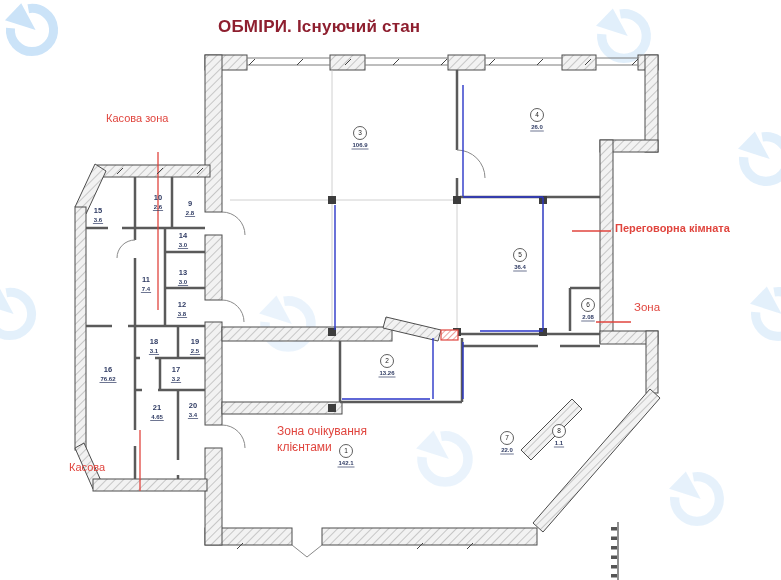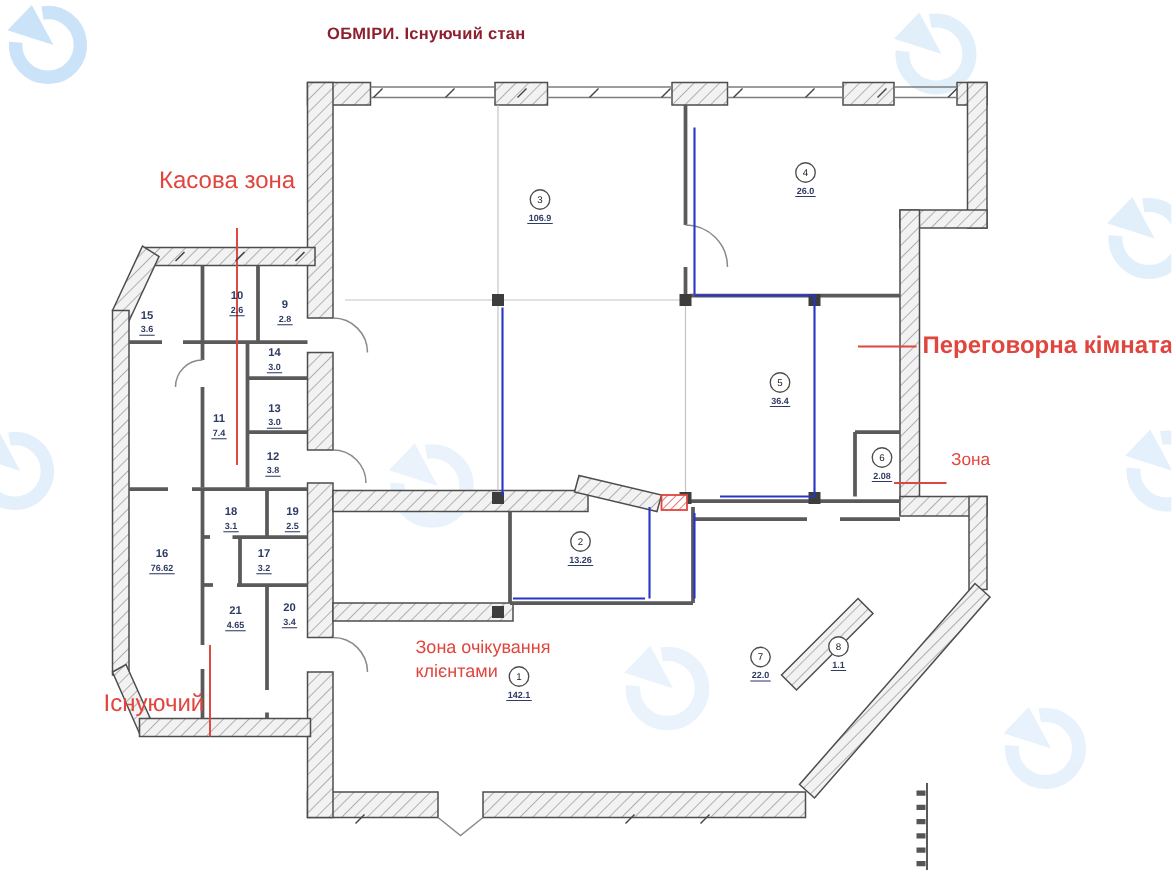--- a/index.html
+++ b/index.html
@@ -1,21 +1,21 @@
 <!DOCTYPE html>
 <html><head>
 <meta charset="utf-8">
 <style>
   html,body{margin:0;padding:0;background:#fff;}
   .canvas{position:relative;width:781px;height:580px;background:#fff;overflow:hidden;
           font-family:"Liberation Sans",sans-serif;}
   .canvas svg{position:absolute;left:0;top:0;}
   .lbl{position:absolute;white-space:nowrap;}
-  .lbl-title{font-weight:bold;font-size:11px;letter-spacing:.2px;}
-  .lbl-red{font-size:16px;}
+  .lbl-title{font-weight:bold;font-size:17px;letter-spacing:.2px;}
+  .lbl-red{font-size:11px;}
   .lbl-zona{font-size:12px;line-height:16px;}
   .wm{pointer-events:none;}
 </style>
 </head>
 <body>
 
 <div class="canvas">
 
 <svg width="781" height="580" viewBox="0 0 781 580">
   <defs>
@@ -318,16 +318,16 @@
 </svg>
 
 <div class="lbl lbl-title" style="left: 218px; top: 17px; color: rgb(142, 31, 47);">ОБМІРИ. Існуючий стан</div>
 <div class="lbl lbl-red" style="left: 106px; top: 112px; color: rgb(224, 69, 62);">Касова зона</div>
 <div class="lbl lbl-red" style="left: 615px; top: 222px; color: rgb(224, 69, 62); font-weight: bold;">Переговорна кімната</div>
 <div class="lbl lbl-red" style="left: 634px; top: 301px; font-size: 11.5px; color: rgb(224, 69, 62);">Зона</div>
 <div class="lbl lbl-zona" style="left: 277px; top: 423px; color: rgb(224, 69, 62);">
   <div>Зона очікування</div>
   <div>клієнтами</div>
 </div>
-<div class="lbl lbl-red" style="left: 69px; top: 461px; color: rgb(224, 69, 62);">Існуючий</div>
+<div class="lbl lbl-red" style="left: 69px; top: 461px; color: rgb(224, 69, 62);">Касова</div>
 <div class="lbl" style="left:291px;top:580px;font-size:11px;color:#3f3f3f;padding-left:16px;">Вхід</div>
 
 </div>
 
 </body></html>

